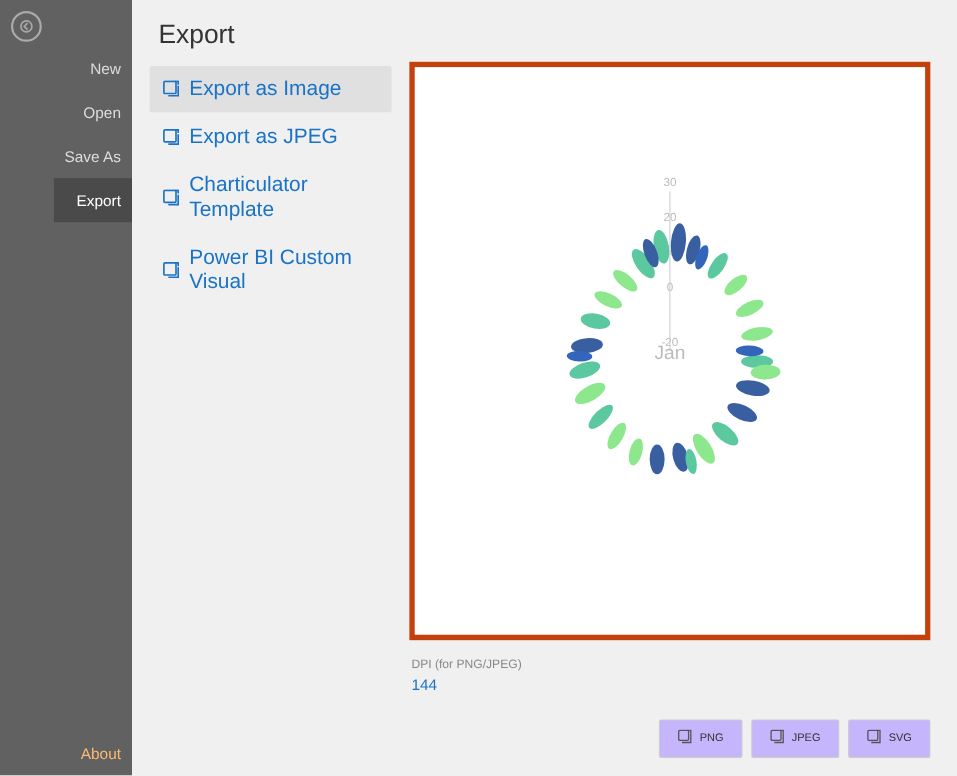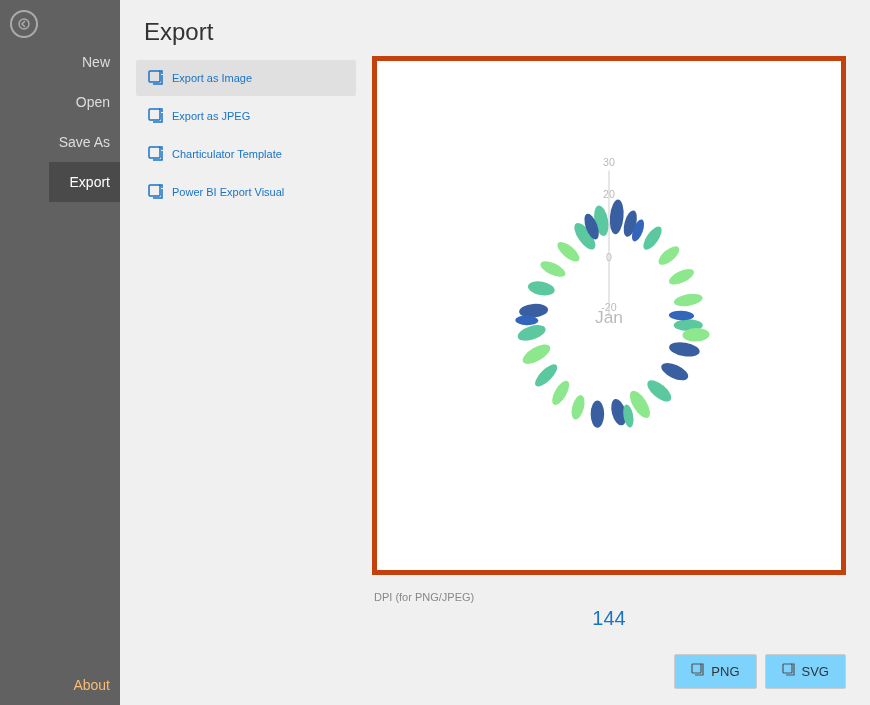--- a/index.html
+++ b/index.html
@@ -91,21 +91,21 @@
       gap: 2px;
       padding-top: 4px;
     }
     .export-option {
       display: flex;
       align-items: center;
       gap: 8px;
       padding: 10px 12px;
       cursor: pointer;
       border-radius: 2px;
-      font-size: 11px;
+      font-size: 19px;
       color: #1a73c7;
     }
     .export-option.active {
       background: #e0e0e0;
       color: #1a73c7;
     }
     .export-icon {
       width: 16px;
       height: 16px;
       flex-shrink: 0;
@@ -138,41 +138,40 @@
 
     .dpi-section {
       padding: 6px 2px 4px 2px;
     }
     .dpi-label {
       font-size: 11px;
       color: #888;
       margin-bottom: 4px;
     }
     .dpi-value {
-      font-size: 20px;
+      font-size: 14px;
       color: #1a73c7;
       font-weight: 500;
-      text-align: center;
     }
 
     .export-buttons {
       display: flex;
       justify-content: flex-end;
       gap: 8px;
       padding: 10px 0 16px 0;
     }
     .export-btn {
       display: flex;
       align-items: center;
       gap: 6px;
       padding: 8px 16px;
-      background: #7dd3fc;
+      background: #c4b5fd;
       border: 1px solid #ccc;
       border-radius: 2px;
-      font-size: 13px;
+      font-size: 10px;
       color: #333;
       cursor: pointer;
       font-family: inherit;
     }
     .export-btn-icon {
       font-size: 14px;
       color: #555;
     }
   </style>
 </head>
@@ -235,21 +234,21 @@
           <polyline points="11,1 14,1 14,4" stroke="#1a73c7" stroke-width="1.5" fill="none"></polyline>
         </svg>
         <span>Charticulator Template</span>
       </div>
       <div class="export-option">
         <svg class="export-icon" viewBox="0 0 16 16" fill="none">
           <rect x="1" y="1" width="11" height="11" rx="1" stroke="#1a73c7" stroke-width="1.5"></rect>
           <polyline points="5,14 14,14 14,5" stroke="#1a73c7" stroke-width="1.5" fill="none"></polyline>
           <polyline points="11,1 14,1 14,4" stroke="#1a73c7" stroke-width="1.5" fill="none"></polyline>
         </svg>
-        <span>Power BI Export Visual</span>
+        <span>Power BI Custom Visual</span>
       </div>
     </div>
 
     <div class="preview-panel">
       <div class="chart-preview">
         <svg class="chart-svg" viewBox="0 0 480 480" xmlns="http://www.w3.org/2000/svg">
 
           <text x="240" y="85" text-anchor="middle" font-size="11" fill="#bbb">30</text>
           <text x="240" y="118" text-anchor="middle" font-size="11" fill="#bbb">20</text>
           <text x="240" y="151" text-anchor="middle" font-size="11" fill="#bbb">10</text>
@@ -318,18 +317,28 @@
           <span>PNG</span>
         </button>
         <button class="export-btn">
           <span class="export-btn-icon">
             <svg width="14" height="14" viewBox="0 0 14 14" fill="none">
               <rect x="1" y="1" width="9" height="9" rx="1" stroke="#555" stroke-width="1.2"></rect>
               <polyline points="4,12 12,12 12,4" stroke="#555" stroke-width="1.2" fill="none"></polyline>
               <polyline points="9,1 12,1 12,4" stroke="#555" stroke-width="1.2" fill="none"></polyline>
             </svg>
           </span>
+          <span>JPEG</span>
+        </button>
+        <button class="export-btn">
+          <span class="export-btn-icon">
+            <svg width="14" height="14" viewBox="0 0 14 14" fill="none">
+              <rect x="1" y="1" width="9" height="9" rx="1" stroke="#555" stroke-width="1.2"></rect>
+              <polyline points="4,12 12,12 12,4" stroke="#555" stroke-width="1.2" fill="none"></polyline>
+              <polyline points="9,1 12,1 12,4" stroke="#555" stroke-width="1.2" fill="none"></polyline>
+            </svg>
+          </span>
           <span>SVG</span>
         </button>
       </div>
     </div>
   </div>
 </div>
 
 </body></html>

